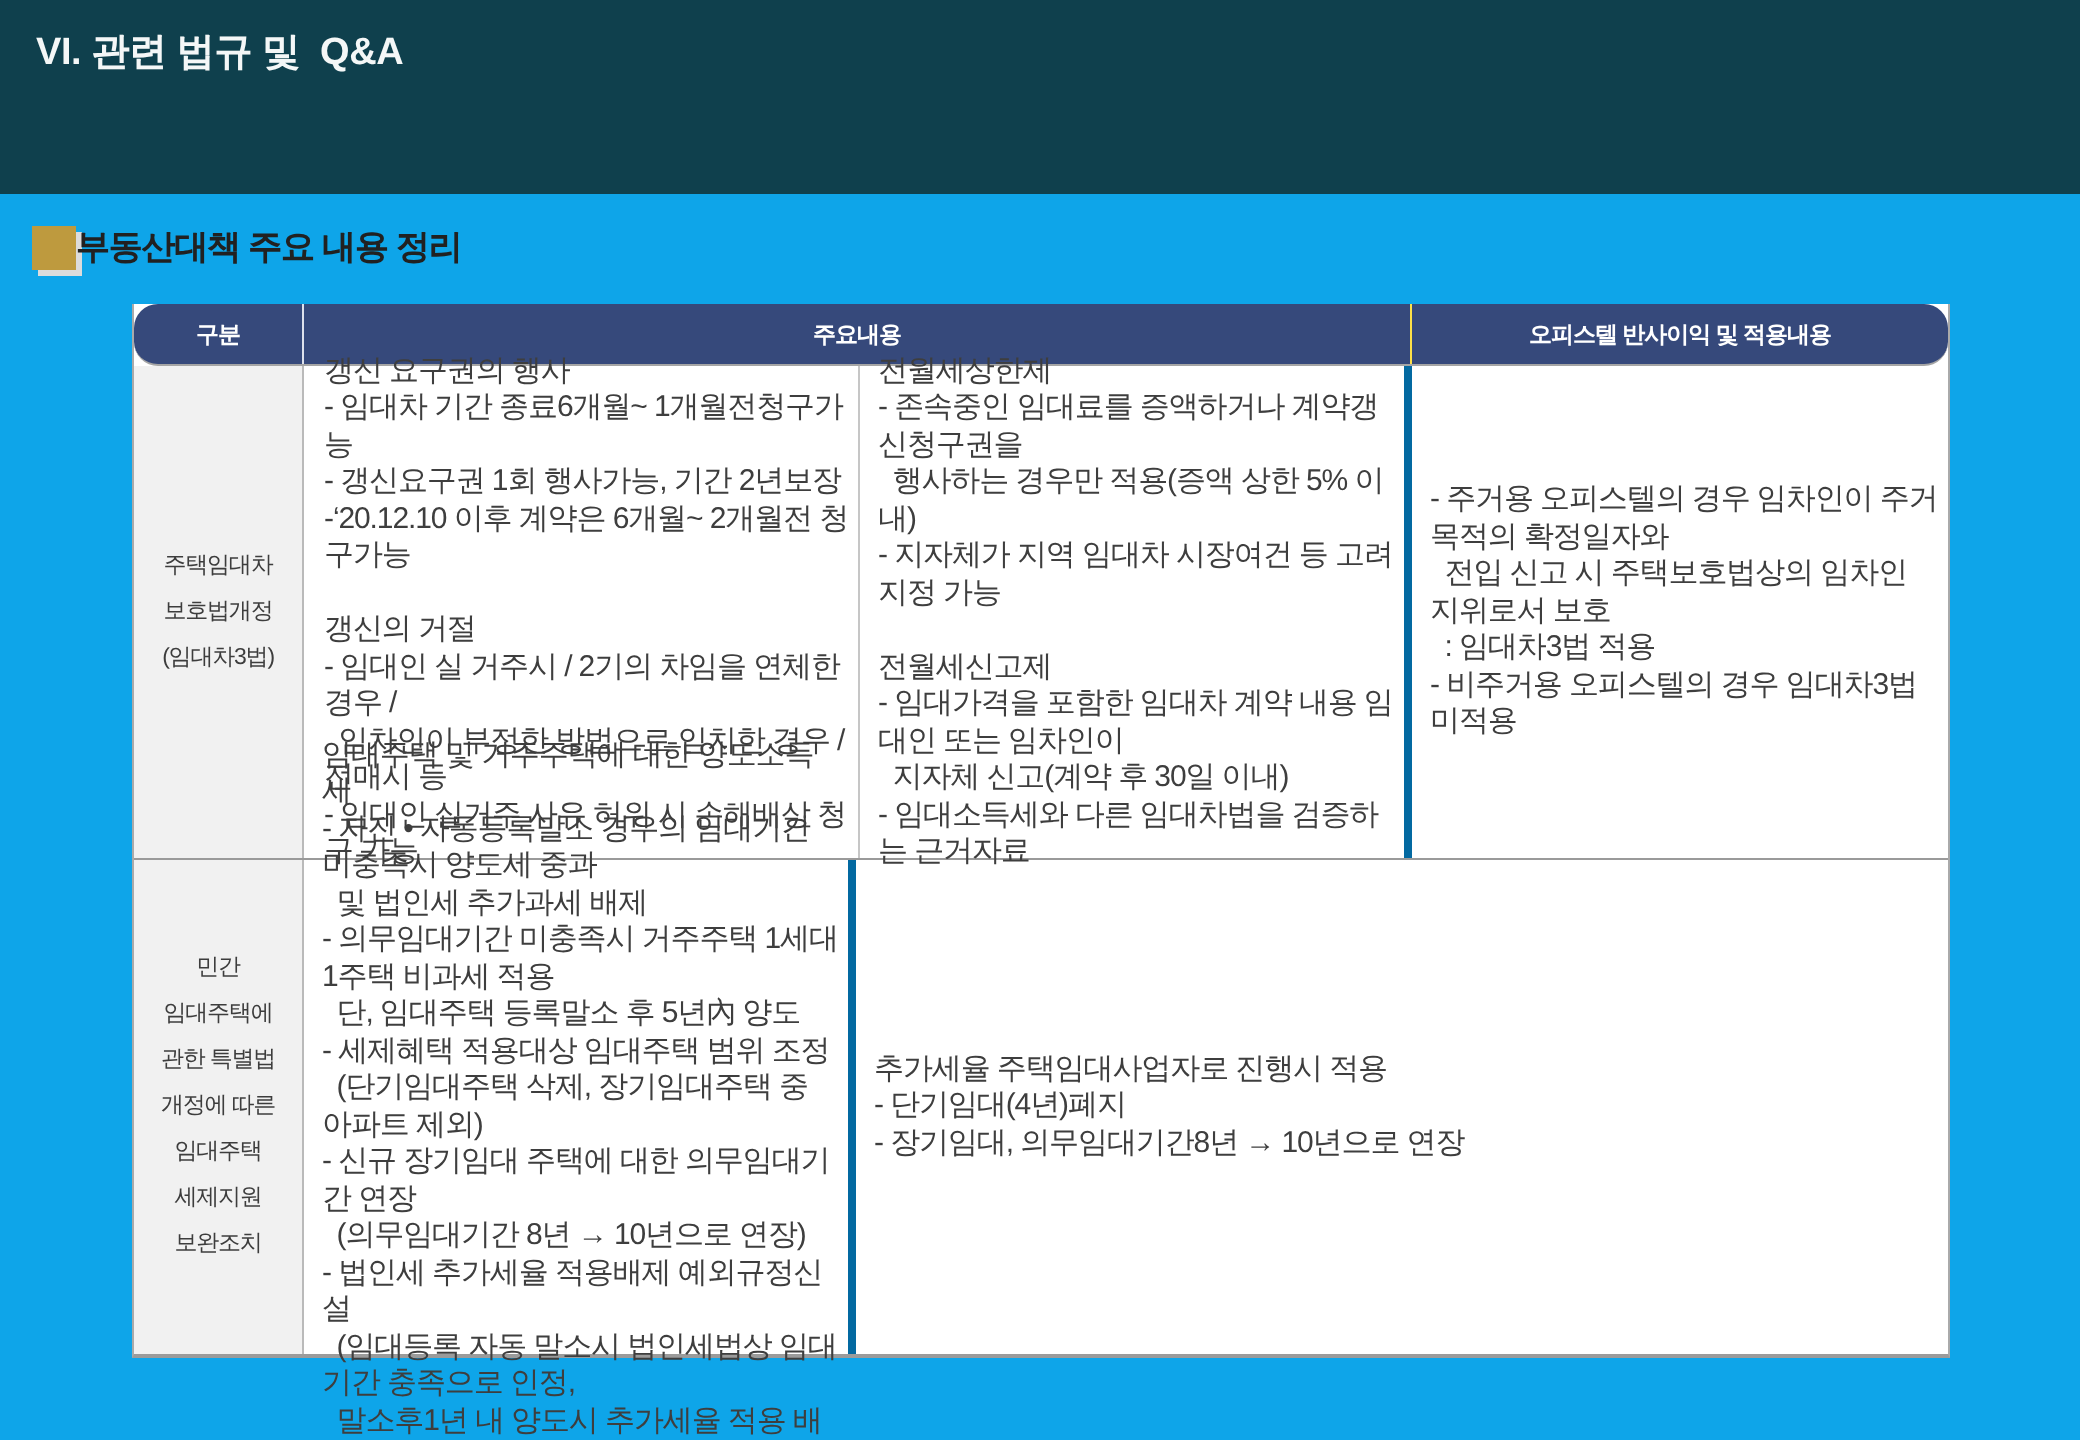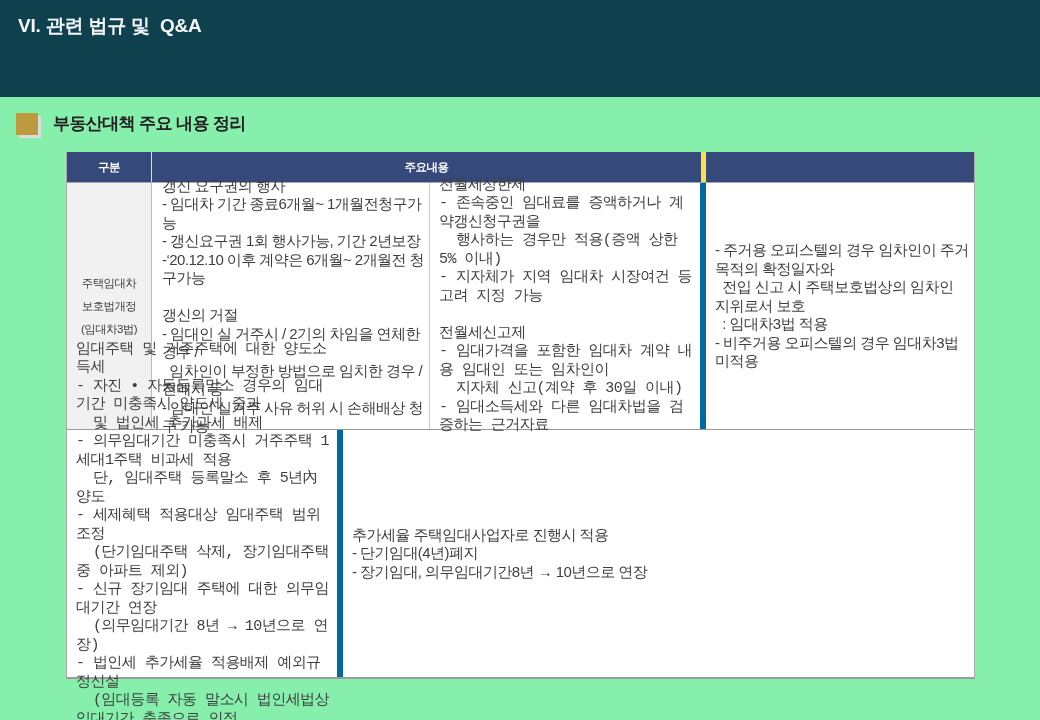--- a/index.html
+++ b/index.html
@@ -1,73 +1,74 @@
 <!DOCTYPE html>
 <html lang="ko"><head>
 <meta charset="utf-8">
 <style>
   * { margin: 0; padding: 0; box-sizing: border-box; }
   html, body { background: #ffffff; }
   body {
     font-family: "Liberation Sans", "DejaVu Sans", sans-serif;
     width: 1040px; height: 720px; position: relative; overflow: hidden;
   }
-  .slide { position: absolute; inset: 0; width: 1040px; height: 720px; background: #86efac; }
+  .slide { position: absolute; inset: 0; width: 1040px; height: 720px; background: #0ea5e9; }
 
   
   .topbar {
     position: absolute; top: 0; left: 0; width: 1040px; height: 97px;
     background: #0f404d;
   }
   .topbar h1 {
     color: #f4f7f7; font-size: 19px; font-weight: 700; letter-spacing: -0.2px;
     padding: 13px 0 0 18px; white-space: pre;
   }
 
   
   .section-row {
     position: absolute; top: 112px; left: 16px;
-    display: flex; align-items: center; gap: 15px;
+    display: flex; align-items: center; 
   }
   .gold-bullet {
     width: 22px; height: 22px; background: #be9a3e;
     box-shadow: 3px 3px 0 0 #dcdcdc;
     flex: 0 0 auto;
   }
   .section-row h2 {
     color: #212121; font-size: 17px; font-weight: 700; letter-spacing: -0.6px;
   }
 
   
   .policy-table {
     position: absolute; left: 66px; top: 152px; width: 909px;
     border-left: 1px solid #aaaaaa; border-right: 1px solid #aaaaaa;
     border-bottom: 2px solid #9b9b9b; background: #ffffff;
   }
   .thead {
     display: flex; height: 31px; background: #36497b;
     border-bottom: 1px solid #a5a5a5;
+    border-radius: 12px;
   }
   .th {
     display: flex; align-items: center; justify-content: center;
     color: #ffffff; font-size: 11.5px; font-weight: 700; letter-spacing: -0.5px;
   }
   .th.c-cat  { width: 85px;  border-right: 1px solid #dde1ec; }
-  .th.c-main { width: 554px; border-right: 5px solid #fde047; }
+  .th.c-main { width: 554px; border-right: 1px solid #fde047; }
   .th.c-off  { flex: 1; }
 
   .trow { display: flex; height: 247px; }
   .trow.first { border-bottom: 1px solid #9a9a9a; }
   .td { display: flex; align-items: center; }
   .td.cat {
     width: 85px; background: #f1f1f1; border-right: 1px solid #bababa;
     justify-content: center; text-align: center;
   }
   .td.mleft  { width: 278px; border-right: 1px solid #c6c6c6; padding-left: 10px; }
-  .td.mright { width: 276px; border-right: 6px solid #0369a1; padding-left: 9px; font-family: Liberation Mono, monospace; }
+  .td.mright { width: 276px; border-right: 4px solid #0369a1; padding-left: 9px; }
   .td.off    { flex: 1; padding-left: 9px; }
 
   .cat-text {
     white-space: pre-wrap; color: #3d3d3d; font-size: 11.5px;
     line-height: 23px; letter-spacing: -0.6px; font-weight: 400;
   }
   .cell-text {
     white-space: pre-wrap; color: #3e3e3e; font-size: 15px;
     line-height: 18.5px; letter-spacing: -0.55px; padding-right: 4px;
   }
@@ -84,20 +85,21 @@
   <div class="section-row">
     <span class="gold-bullet"></span>
     <h2>부동산대책 주요 내용 정리</h2>
   </div>
 
   <div class="policy-table">
 
     <div class="thead">
       <div class="th c-cat">구분</div>
       <div class="th c-main">주요내용</div>
+      <div class="th c-off">오피스텔 반사이익 및 적용내용</div>
     </div>
 
     <div class="trow first">
       <div class="td cat">
         <div class="cat-text">주택임대차
 보호법개정
 (임대차3법)</div>
       </div>
       <div class="td mleft">
         <div class="cell-text">갱신 요구권의 행사
@@ -123,20 +125,29 @@
       </div>
       <div class="td off">
         <div class="cell-text">- 주거용 오피스텔의 경우 임차인이 주거목적의 확정일자와
   전입 신고 시 주택보호법상의 임차인 지위로서 보호
   : 임대차3법 적용
 - 비주거용 오피스텔의 경우 임대차3법 미적용</div>
       </div>
     </div>
 
     <div class="trow">
+      <div class="td cat">
+        <div class="cat-text">민간
+임대주택에
+관한 특별법
+개정에 따른
+임대주택
+세제지원
+보완조치</div>
+      </div>
       <div class="td mright">
         <div class="cell-text">임대주택 및 거주주택에 대한 양도소득세
 - 자진 • 자동등록말소 경우의 임대기간 미충족시 양도세 중과
   및 법인세 추가과세 배제
 - 의무임대기간 미충족시 거주주택 1세대1주택 비과세 적용
   단, 임대주택 등록말소 후 5년內 양도
 - 세제혜택 적용대상 임대주택 범위 조정
   (단기임대주택 삭제, 장기임대주택 중 아파트 제외)
 - 신규 장기임대 주택에 대한 의무임대기간 연장
   (의무임대기간 8년 → 10년으로 연장)

